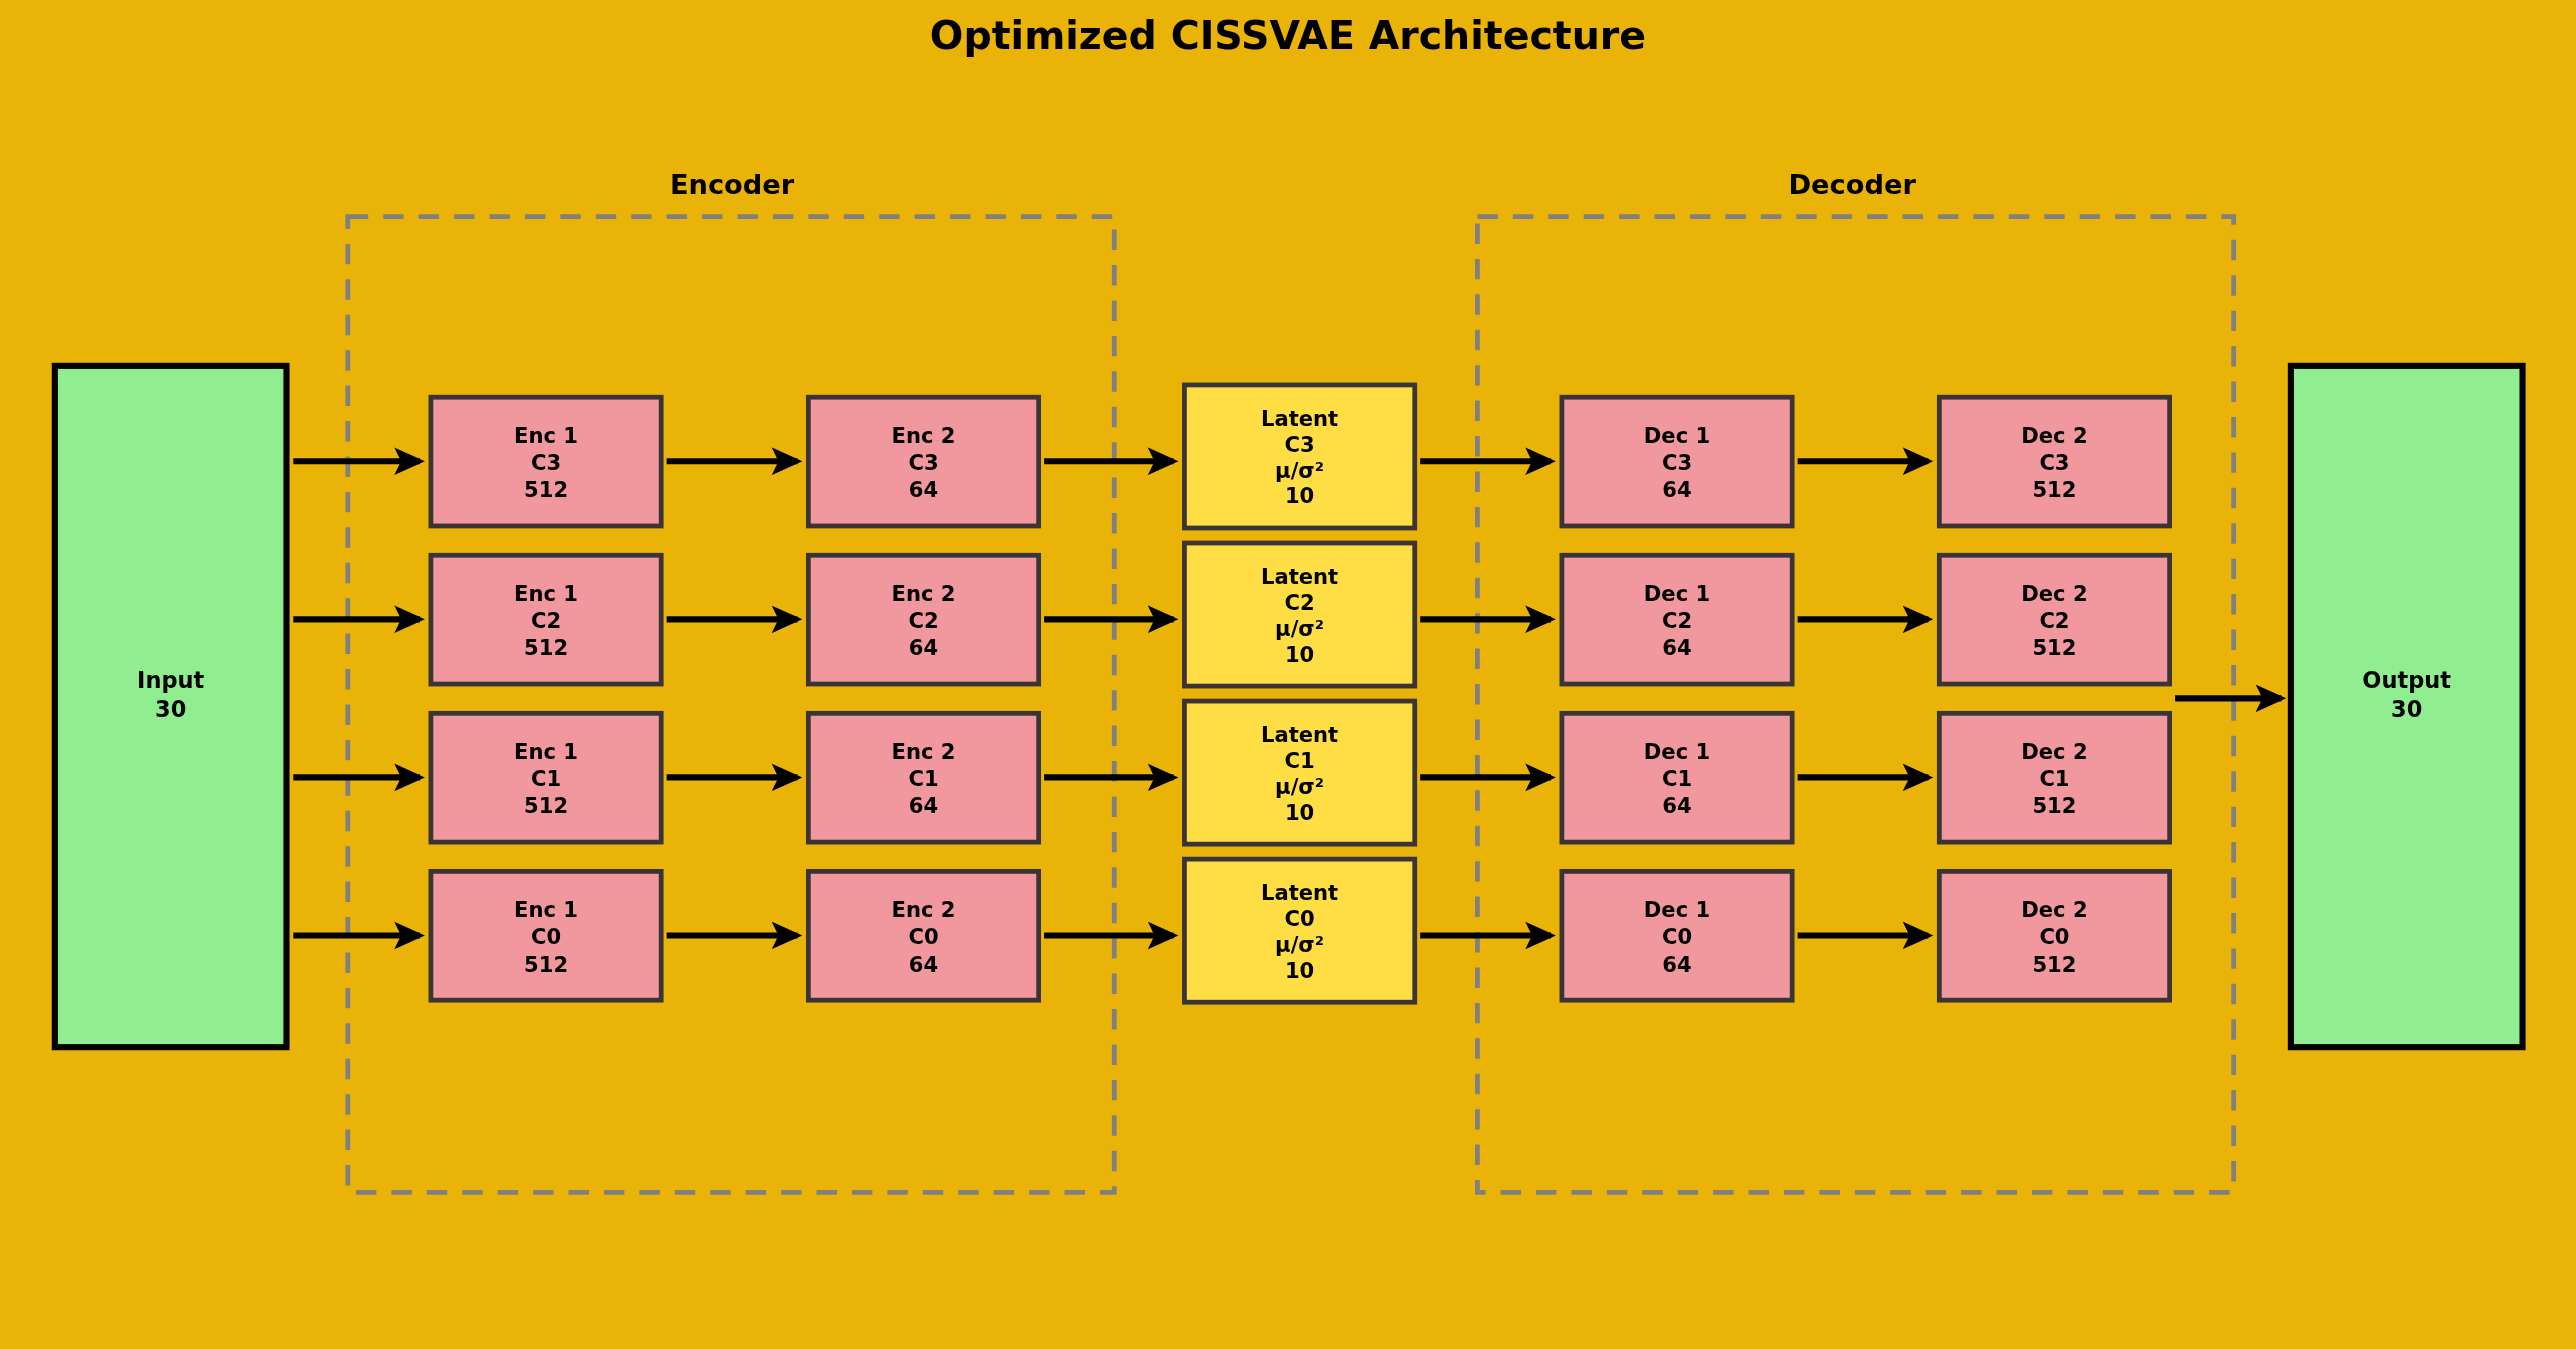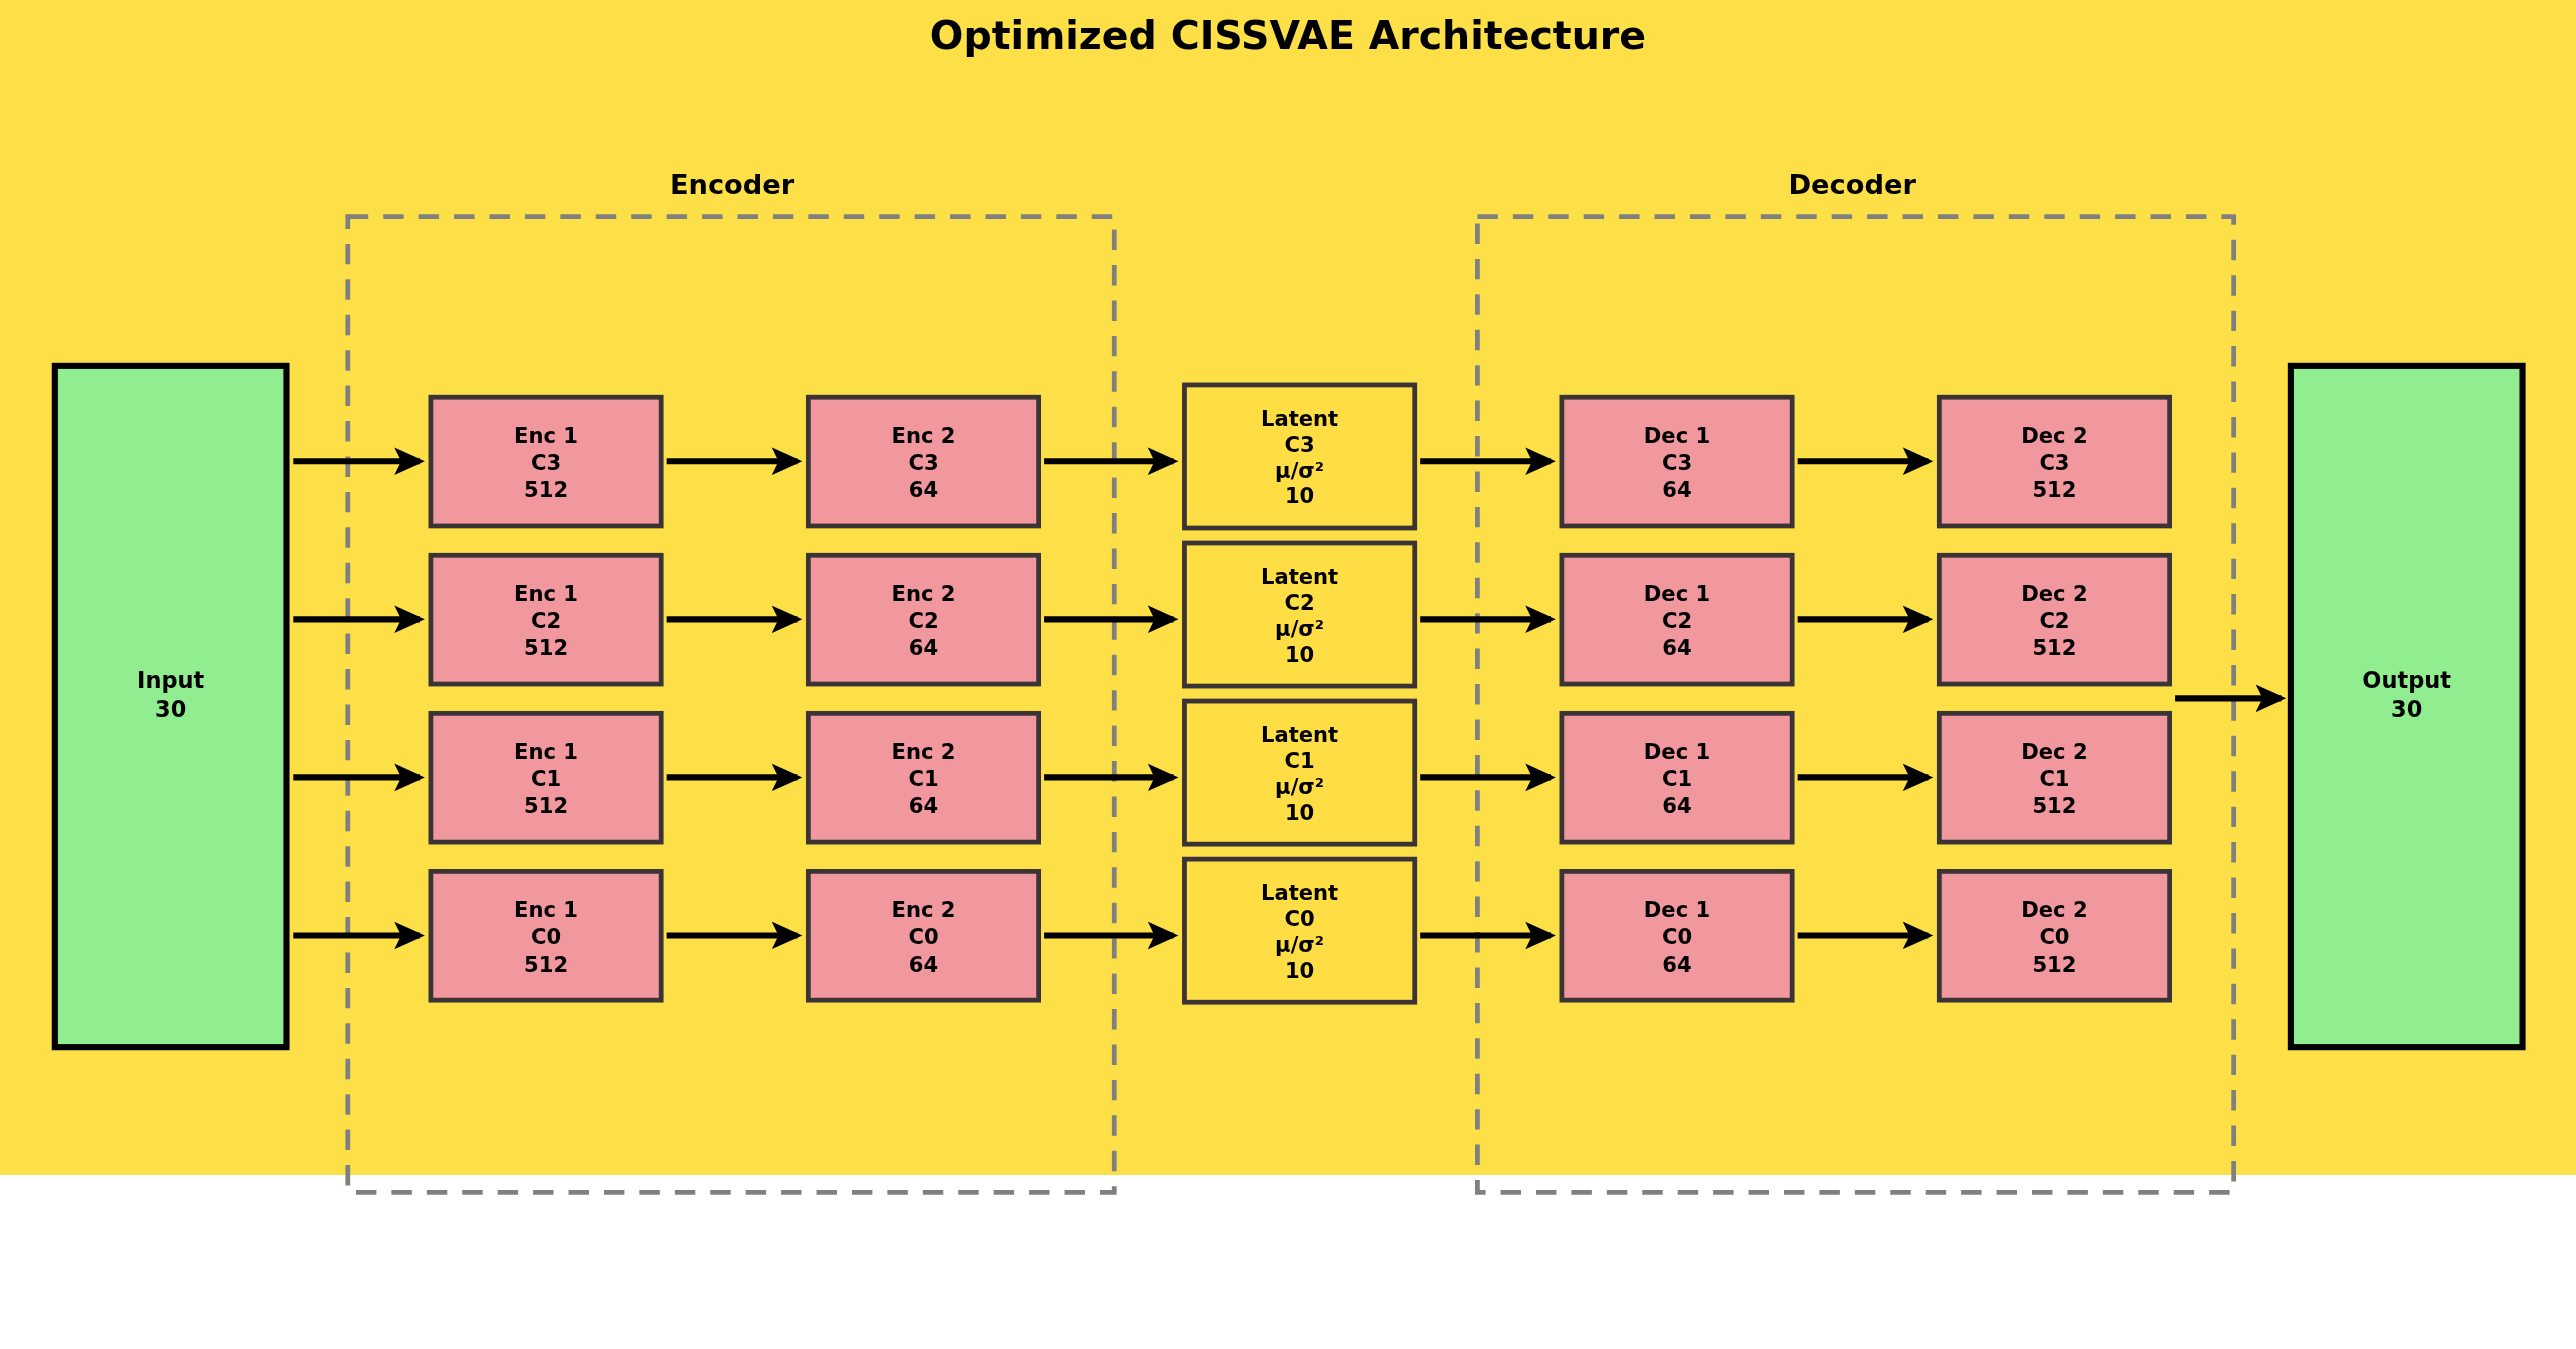--- a/index.html
+++ b/index.html
@@ -9,22 +9,22 @@
     width: 2576px;
     height: 1349px;
     overflow: hidden;
   }
   body {
     font-family: "DejaVu Sans", sans-serif;
   }
   #stage {
     position: relative;
     width: 2576px;
-    height: 1175px;
-    background: #fde047;
+    height: 1349px;
+    background: #eab308;
   }
   svg.layer {
     position: absolute;
     left: 0;
     top: 0;
     width: 2576px;
     height: 1349px;
   }
   .title-text {
     font-size: 58px;

